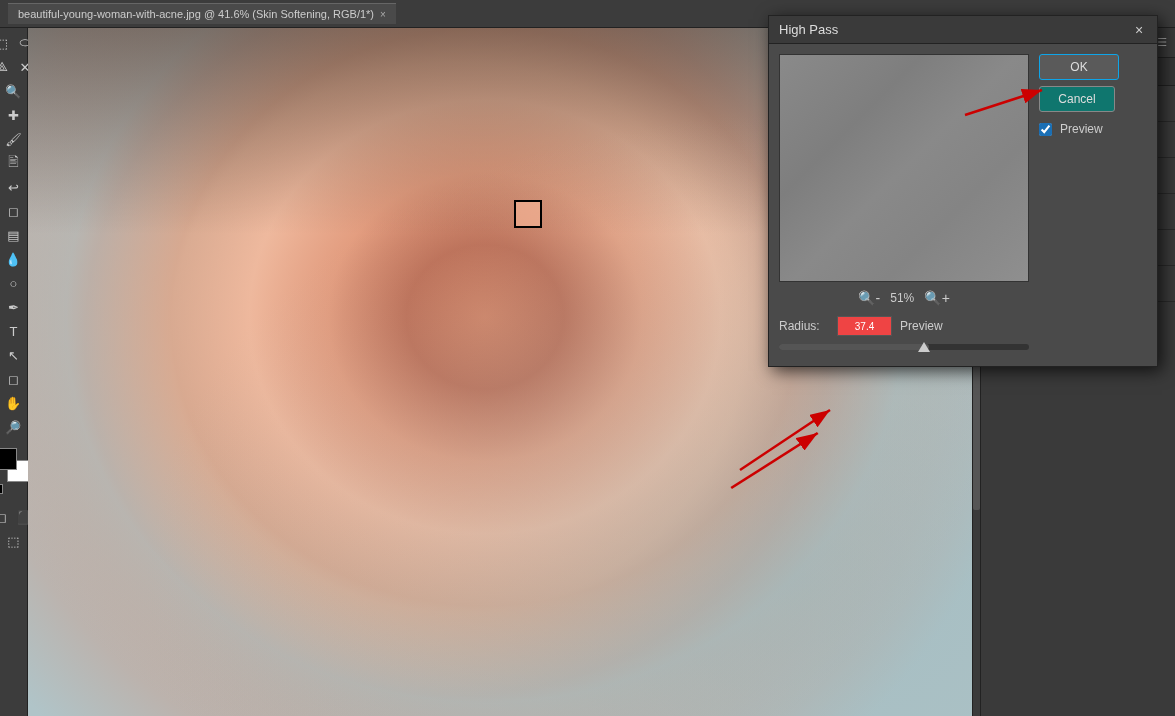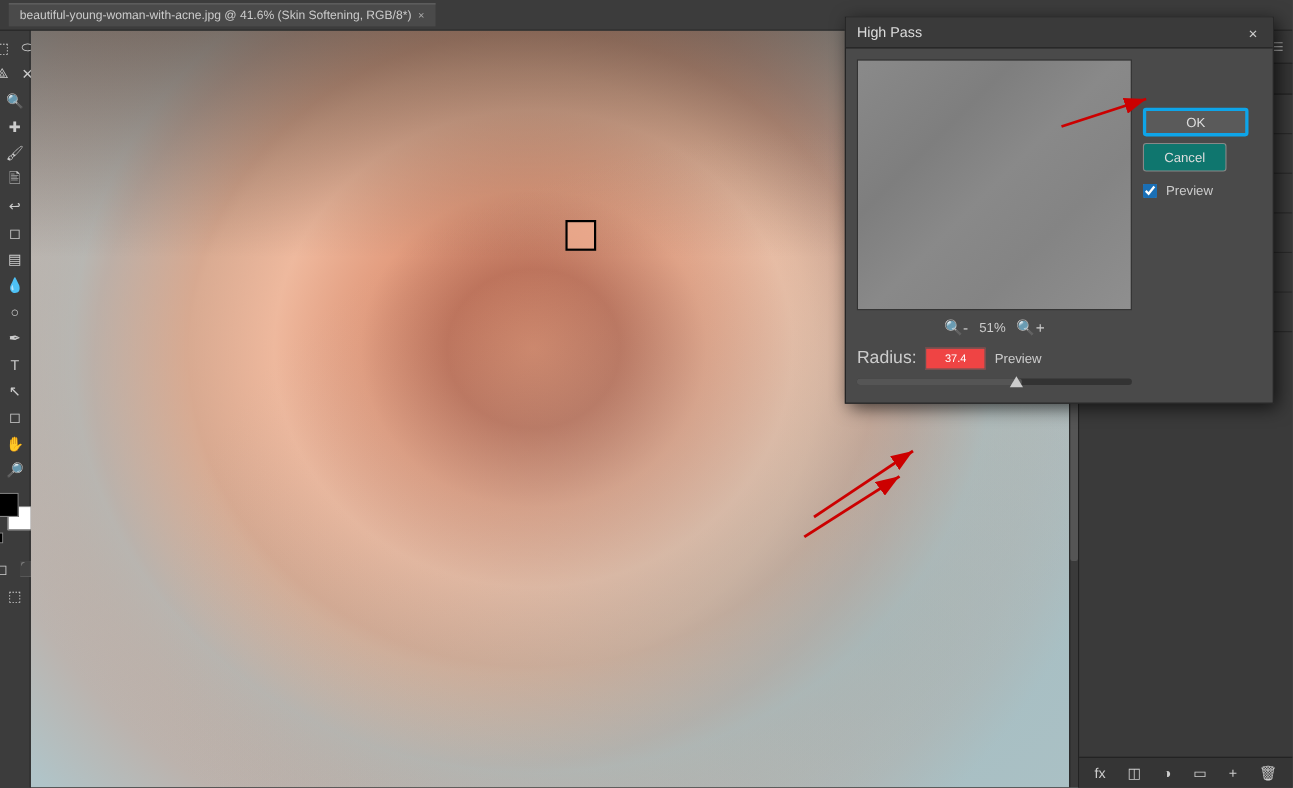--- a/index.html
+++ b/index.html
@@ -231,21 +231,21 @@
       font-size: 12px;
       color: #ccc;
     }
     .dialog-row {
       display: flex;
       align-items: center;
       gap: 8px;
       margin-bottom: 8px;
     }
     .dialog-label {
-      font-size: 16px;
+      font-size: 12px;
       color: #ccc;
       min-width: 50px;
     }
     .dialog-input {
       width: 55px;
       height: 20px;
       background: #1a6fb5;
       border: 1px solid #555;
       color: #fff;
       font-size: 12px;
@@ -333,21 +333,21 @@
       position: absolute;
       top: 36px;
       left: -2px;
     }
   </style>
 </head>
 <body>
 
 <div class="top-bar">
   <div class="tab">
-    <span>beautiful-young-woman-with-acne.jpg @ 41.6% (Skin Softening, RGB/8*)</span>
+    <span>beautiful-young-woman-with-acne.jpg @ 41.6% (Skin Softening, RGB/1*)</span>
     <span class="close-btn">×</span>
   </div>
 </div>
 
 <div class="main-area">
 
   <div class="left-toolbar">
     <div class="tool-row">
       <div class="tool-btn" title="Marquee">⬚</div>
       <div class="tool-btn" title="Lasso">⬭</div>
@@ -461,28 +461,20 @@
         <span class="layer-name">girl</span>
       </div>
 
       <div class="layer-row">
         <div class="layer-eye">👁</div>
         <div class="layer-thumb bg-thumb"></div>
         <span class="layer-name">Background</span>
       </div>
     </div>
 
-    <div class="layers-toolbar">
-      <span style="cursor:pointer;font-size:13px;">fx</span>
-      <span style="cursor:pointer;font-size:13px;">◫</span>
-      <span style="cursor:pointer;font-size:13px;">◑</span>
-      <span style="cursor:pointer;font-size:13px;">▭</span>
-      <span style="cursor:pointer;font-size:13px;">+</span>
-      <span style="cursor:pointer;font-size:13px;">🗑</span>
-    </div>
   </div>
 </div>
 
 <div style="position:fixed;top:15px;left:768px;width:390px;background:#4a4a4a;border:1px solid #222;box-shadow:4px 4px 16px rgba(0,0,0,0.7);z-index:100;">
 
   <div class="dialog-titlebar">
     <span class="dialog-title">High Pass</span>
     <span class="dialog-close">×</span>
   </div>
 
@@ -512,21 +504,21 @@
       <div style="width:250px;position:relative;margin:2px 0 6px 0;">
         <div class="slider-track">
           <div class="slider-fill"></div>
         </div>
 
         <div style="position:absolute;top:-2px;left:58%;transform:translateX(-50%);width:0;height:0;border-left:6px solid transparent;border-right:6px solid transparent;border-bottom:10px solid #ccc;cursor:pointer;"></div>
       </div>
     </div>
 
     <div style="display:flex;flex-direction:column;gap:6px;min-width:80px;">
-      <button class="dialog-btn ok-btn" style="width:96px;height:26px;background:#5a5a5a;border:3px solid #0ea5e9;color:#ddd;font-size:12px;cursor:pointer;border-radius:3px;margin-top:44px;">OK</button>
+      <button class="dialog-btn ok-btn" style="width:80px;height:26px;background:#5a5a5a;border:1px solid #0ea5e9;color:#ddd;font-size:12px;cursor:pointer;border-radius:3px;">OK</button>
       <button class="dialog-btn" style="width:76px;height:26px;background:#0f766e;border:1px solid #888;color:#ddd;font-size:12px;cursor:pointer;border-radius:3px;">Cancel</button>
 
       <div class="preview-check-row" style="margin-top:4px;">
         <input type="checkbox" checked="" style="width: 13px; height: 13px; accent-color: rgb(26, 111, 181);">
         <span style="font-size:12px;color:#ccc;">Preview</span>
       </div>
     </div>
   </div>
 
 </div>

